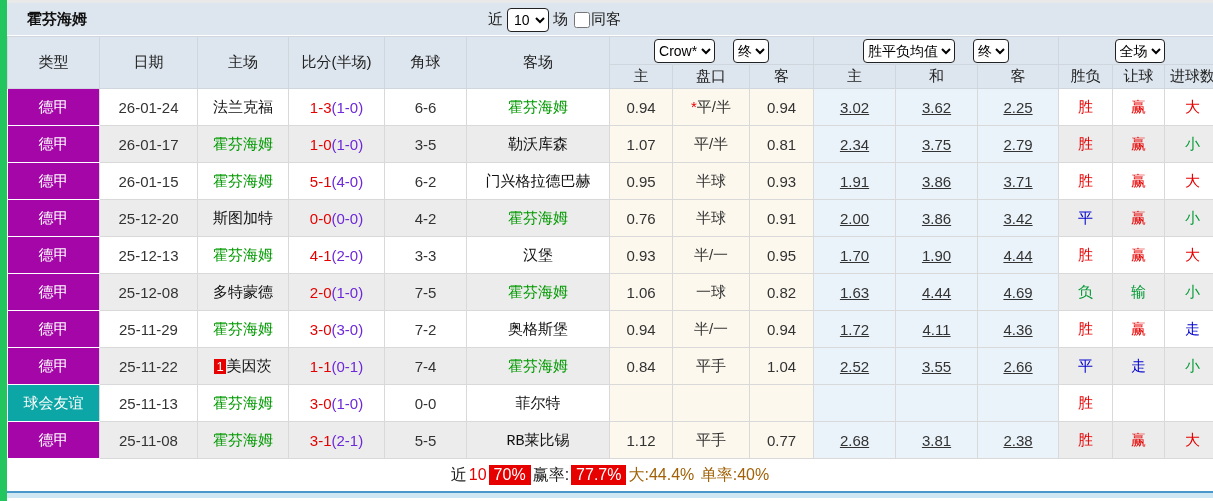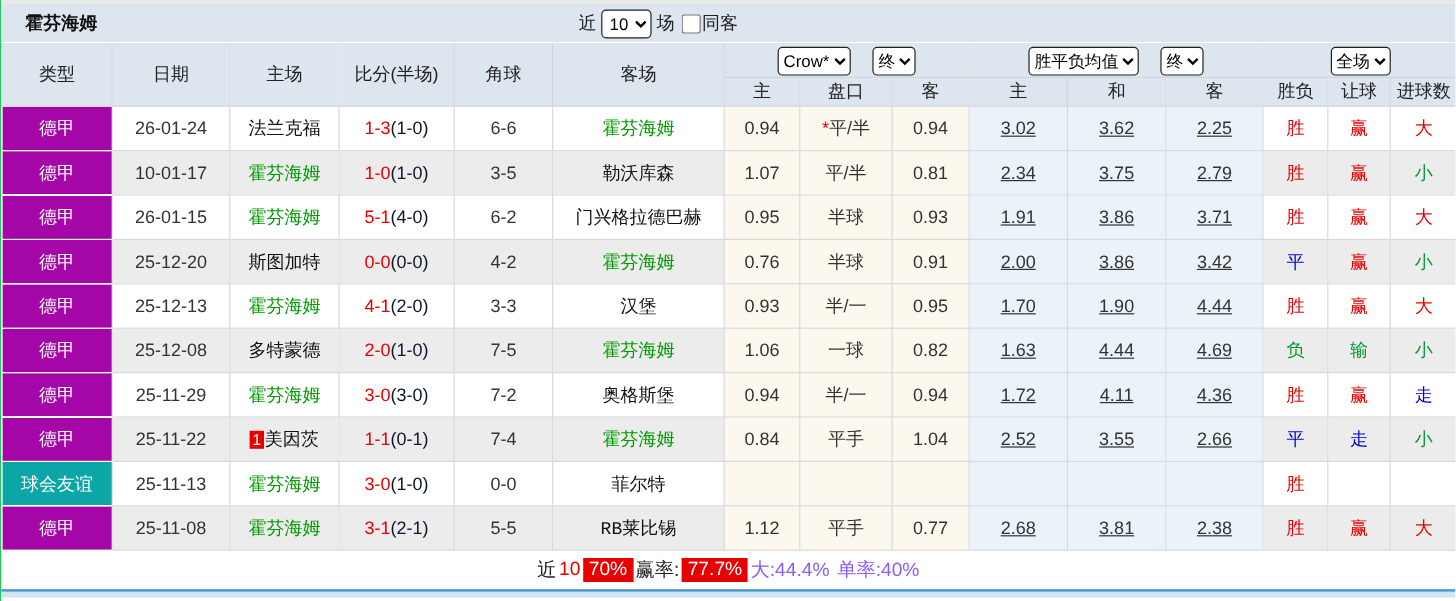--- a/index.html
+++ b/index.html
@@ -1,17 +1,17 @@
 <!DOCTYPE html>
 <html><head>
 <meta charset="utf-8">
 <style>
   * { box-sizing: border-box; margin: 0; padding: 0; }
   body { font-family: "Liberation Sans", sans-serif; background: #fff; }
-  .page { width: 1213px; height: 501px; position: relative; background: #fff; overflow: hidden; border-left:1px solid #22c55e; }
+  .page { width: 1213px; height: 501px; position: relative; background: #fff; overflow: hidden; border-left:7px solid #22c55e; }
   .top-strip { height: 3px; background: #e9e9e9; }
   .title-bar { height: 33px; background: #dde5ee; display: flex; align-items: center; position: relative; border-bottom: 1px solid #fff; }
   .title-bar .team-title { font-size: 15px; font-weight: bold; color: #111; padding-left: 20px; }
   .controls { position: absolute; left: 481px; top: 0; height: 33px; display: flex; align-items: center; font-size: 15px; color: #222; }
   .controls select { font-size: 14px; margin: 0 4px; height: 24px; background: #fff; border: 1px solid #222; border-radius: 4px; padding: 0 2px; }
   .controls input[type="checkbox"] { width: 16px; height: 16px; accent-color: #1a82e2; margin: 0 1px 0 6px; vertical-align: -3px; }
   .controls .cb-group input[type="checkbox"] { margin-left: 2px; }
   table { border-collapse: collapse; table-layout: fixed; width: 1213px; font-size: 15px; }
   th, td { border: 1px solid #cfd6de; text-align: center; padding: 0; overflow: hidden; white-space: nowrap; }
   thead th { background: #dde5ee; font-weight: normal; color: #222; }
@@ -24,29 +24,29 @@
   tbody tr.r-odd td { background: #ffffff; }
   tbody td.cell-hcp { background: #fcf8ee !important; margin-left: 36px; }
   tbody td.cell-avg { background: #eaf3f9 !important; text-decoration: underline; }
   td.cell-league { color: #fff; border-color: #fff #d9d9d9 #fff #fff; }
   td.lg-purple { background: #a406a8 !important; }
   td.lg-teal { background: #0da6a6 !important; }
   .team { color: #111; font-family: Liberation Mono, monospace; }
   .team.focus { color: #009900; }
   .rank-badge { display: inline-block; background: #e60000; color: #fff; font-size: 13px; line-height: 15px; padding: 0 2px; margin-right: 1px; }
   .score { color: #e60000; }
-  .half { color: #0f172a; }
+  .half { color: #6d28d9; }
   .star { color: #e60000; }
   .c-red { color: #e60000; }
   .c-blue { color: #0000cc; }
   .c-green { color: #009933; }
   .summary { height: 32px; display: flex; align-items: center; justify-content: center; font-size: 16px; color: #222; }
   .summary span { margin: 0 1px; }
   .red-text { color: #e60000; }
-  .blue-text { color: #8b5cf6; }
+  .blue-text { color: #a16207; }
   .pct-badge { background: #e60000; color: #fff; padding: 1px 5px; margin: 0 4px; }
   .bottom-bar { height: 7px; border-top: 2px solid #4a97c9; background: #cfe7f3; }
 </style>
 </head>
 <body>
 
 <div class="page">
   <div class="top-strip"></div>
 
   <div class="title-bar">
@@ -131,21 +131,21 @@
           <td class="cell-hcp">0.94</td>
           <td class="cell-avg">3.02</td>
           <td class="cell-avg">3.62</td>
           <td class="cell-avg">2.25</td>
           <td class="cell-res c-red">胜</td>
           <td class="cell-res c-red">赢</td>
           <td class="cell-res c-red">大</td>
         </tr>
         <tr class="r-even">
           <td class="cell-league lg-purple">德甲</td>
-          <td class="cell-date">10-01-17</td>
+          <td class="cell-date">26-01-17</td>
           <td class="cell-team"><span class="team focus">霍芬海姆</span></td>
           <td class="cell-score"><span class="score">1-0</span><span class="half">(1-0)</span></td>
           <td class="cell-corners">3-5</td>
           <td class="cell-team"><span class="team">勒沃库森</span></td>
           <td class="cell-hcp">1.07</td>
           <td class="cell-hcp">平/半</td>
           <td class="cell-hcp">0.81</td>
           <td class="cell-avg">2.34</td>
           <td class="cell-avg">3.75</td>
           <td class="cell-avg">2.79</td>

